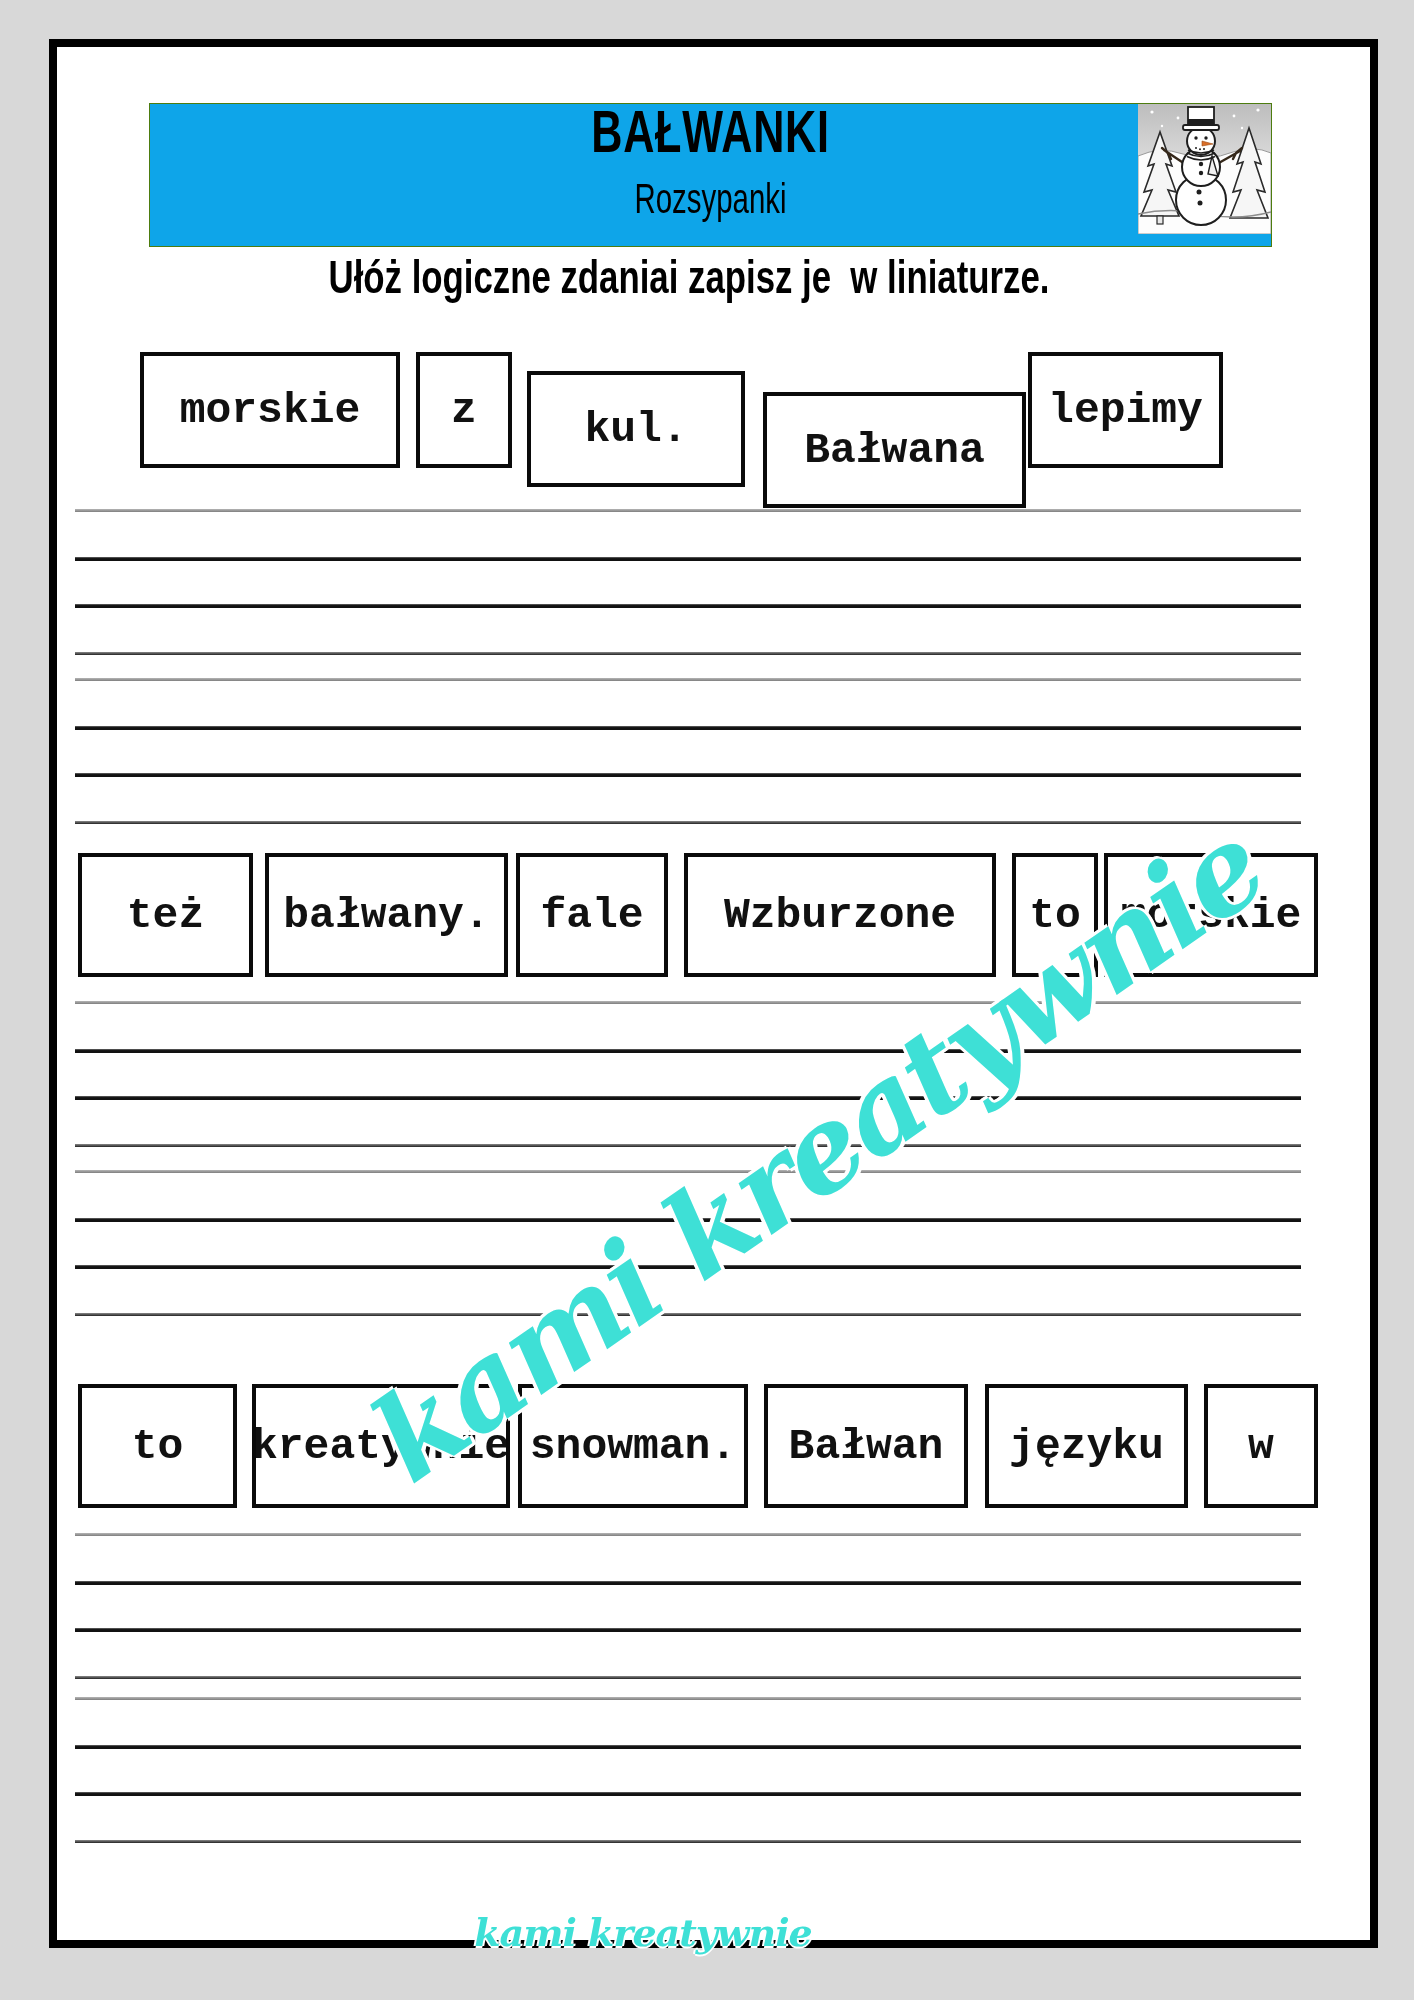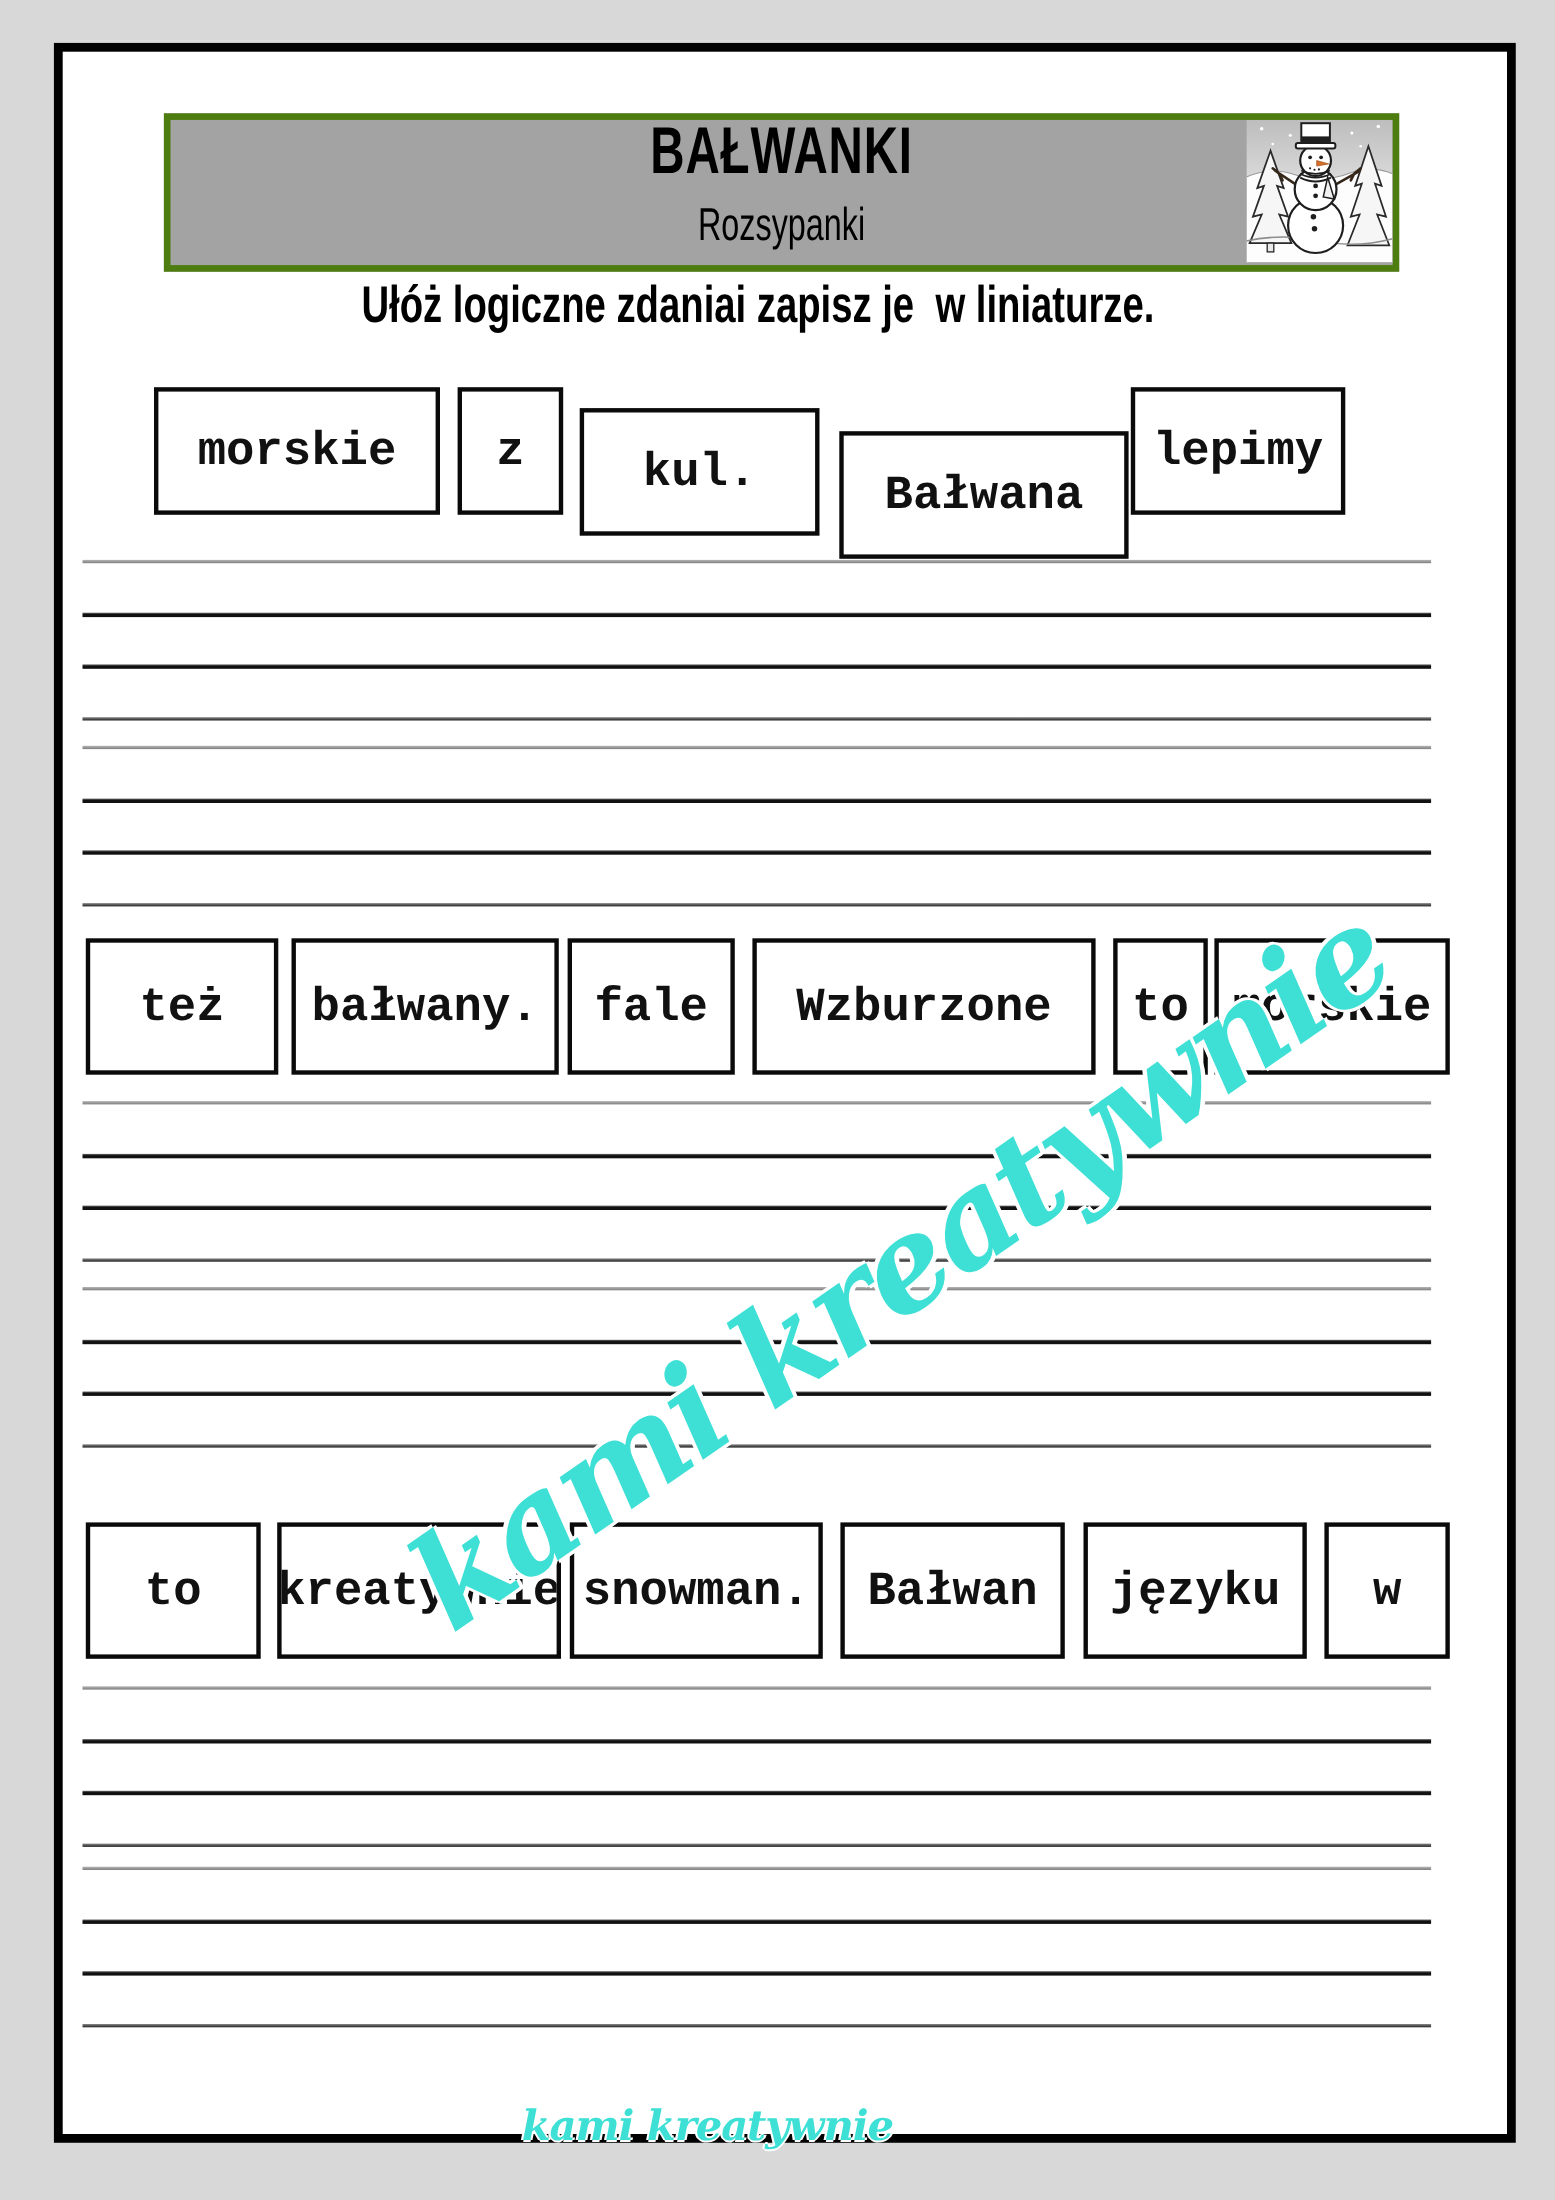--- a/index.html
+++ b/index.html
@@ -9,21 +9,21 @@
     font-family:"Liberation Sans",sans-serif;
     position:relative;overflow:hidden;
   }
   .canvas{position:absolute;left:0;top:0;width:1414px;height:2000px;}
   .frame{
     position:absolute;left:49px;top:39px;width:1329px;height:1909px;
     box-sizing:border-box;border:8px solid #000;background:#ffffff;
   }
   .title-box{
     position:absolute;left:149px;top:103px;width:1123px;height:144px;
-    box-sizing:border-box;border:6px solid #4d7c0f;background:#a3a3a3;z-index:4;
+    box-sizing:border-box;border:1px solid #4d7c0f;background:#0ea5e9;z-index:4;
   }
   .title{
     position:absolute;top:-2px;left:0;right:0;text-align:center;
     font-size:60px;line-height:60px;font-weight:700;color:#000;
     transform:scaleX(0.72);letter-spacing:1px;white-space:nowrap;
   }
   .subtitle{
     position:absolute;top:72px;left:0;right:0;text-align:center;
     font-size:42px;line-height:46px;font-weight:400;color:#000;
     transform:scaleX(0.70);white-space:nowrap;

